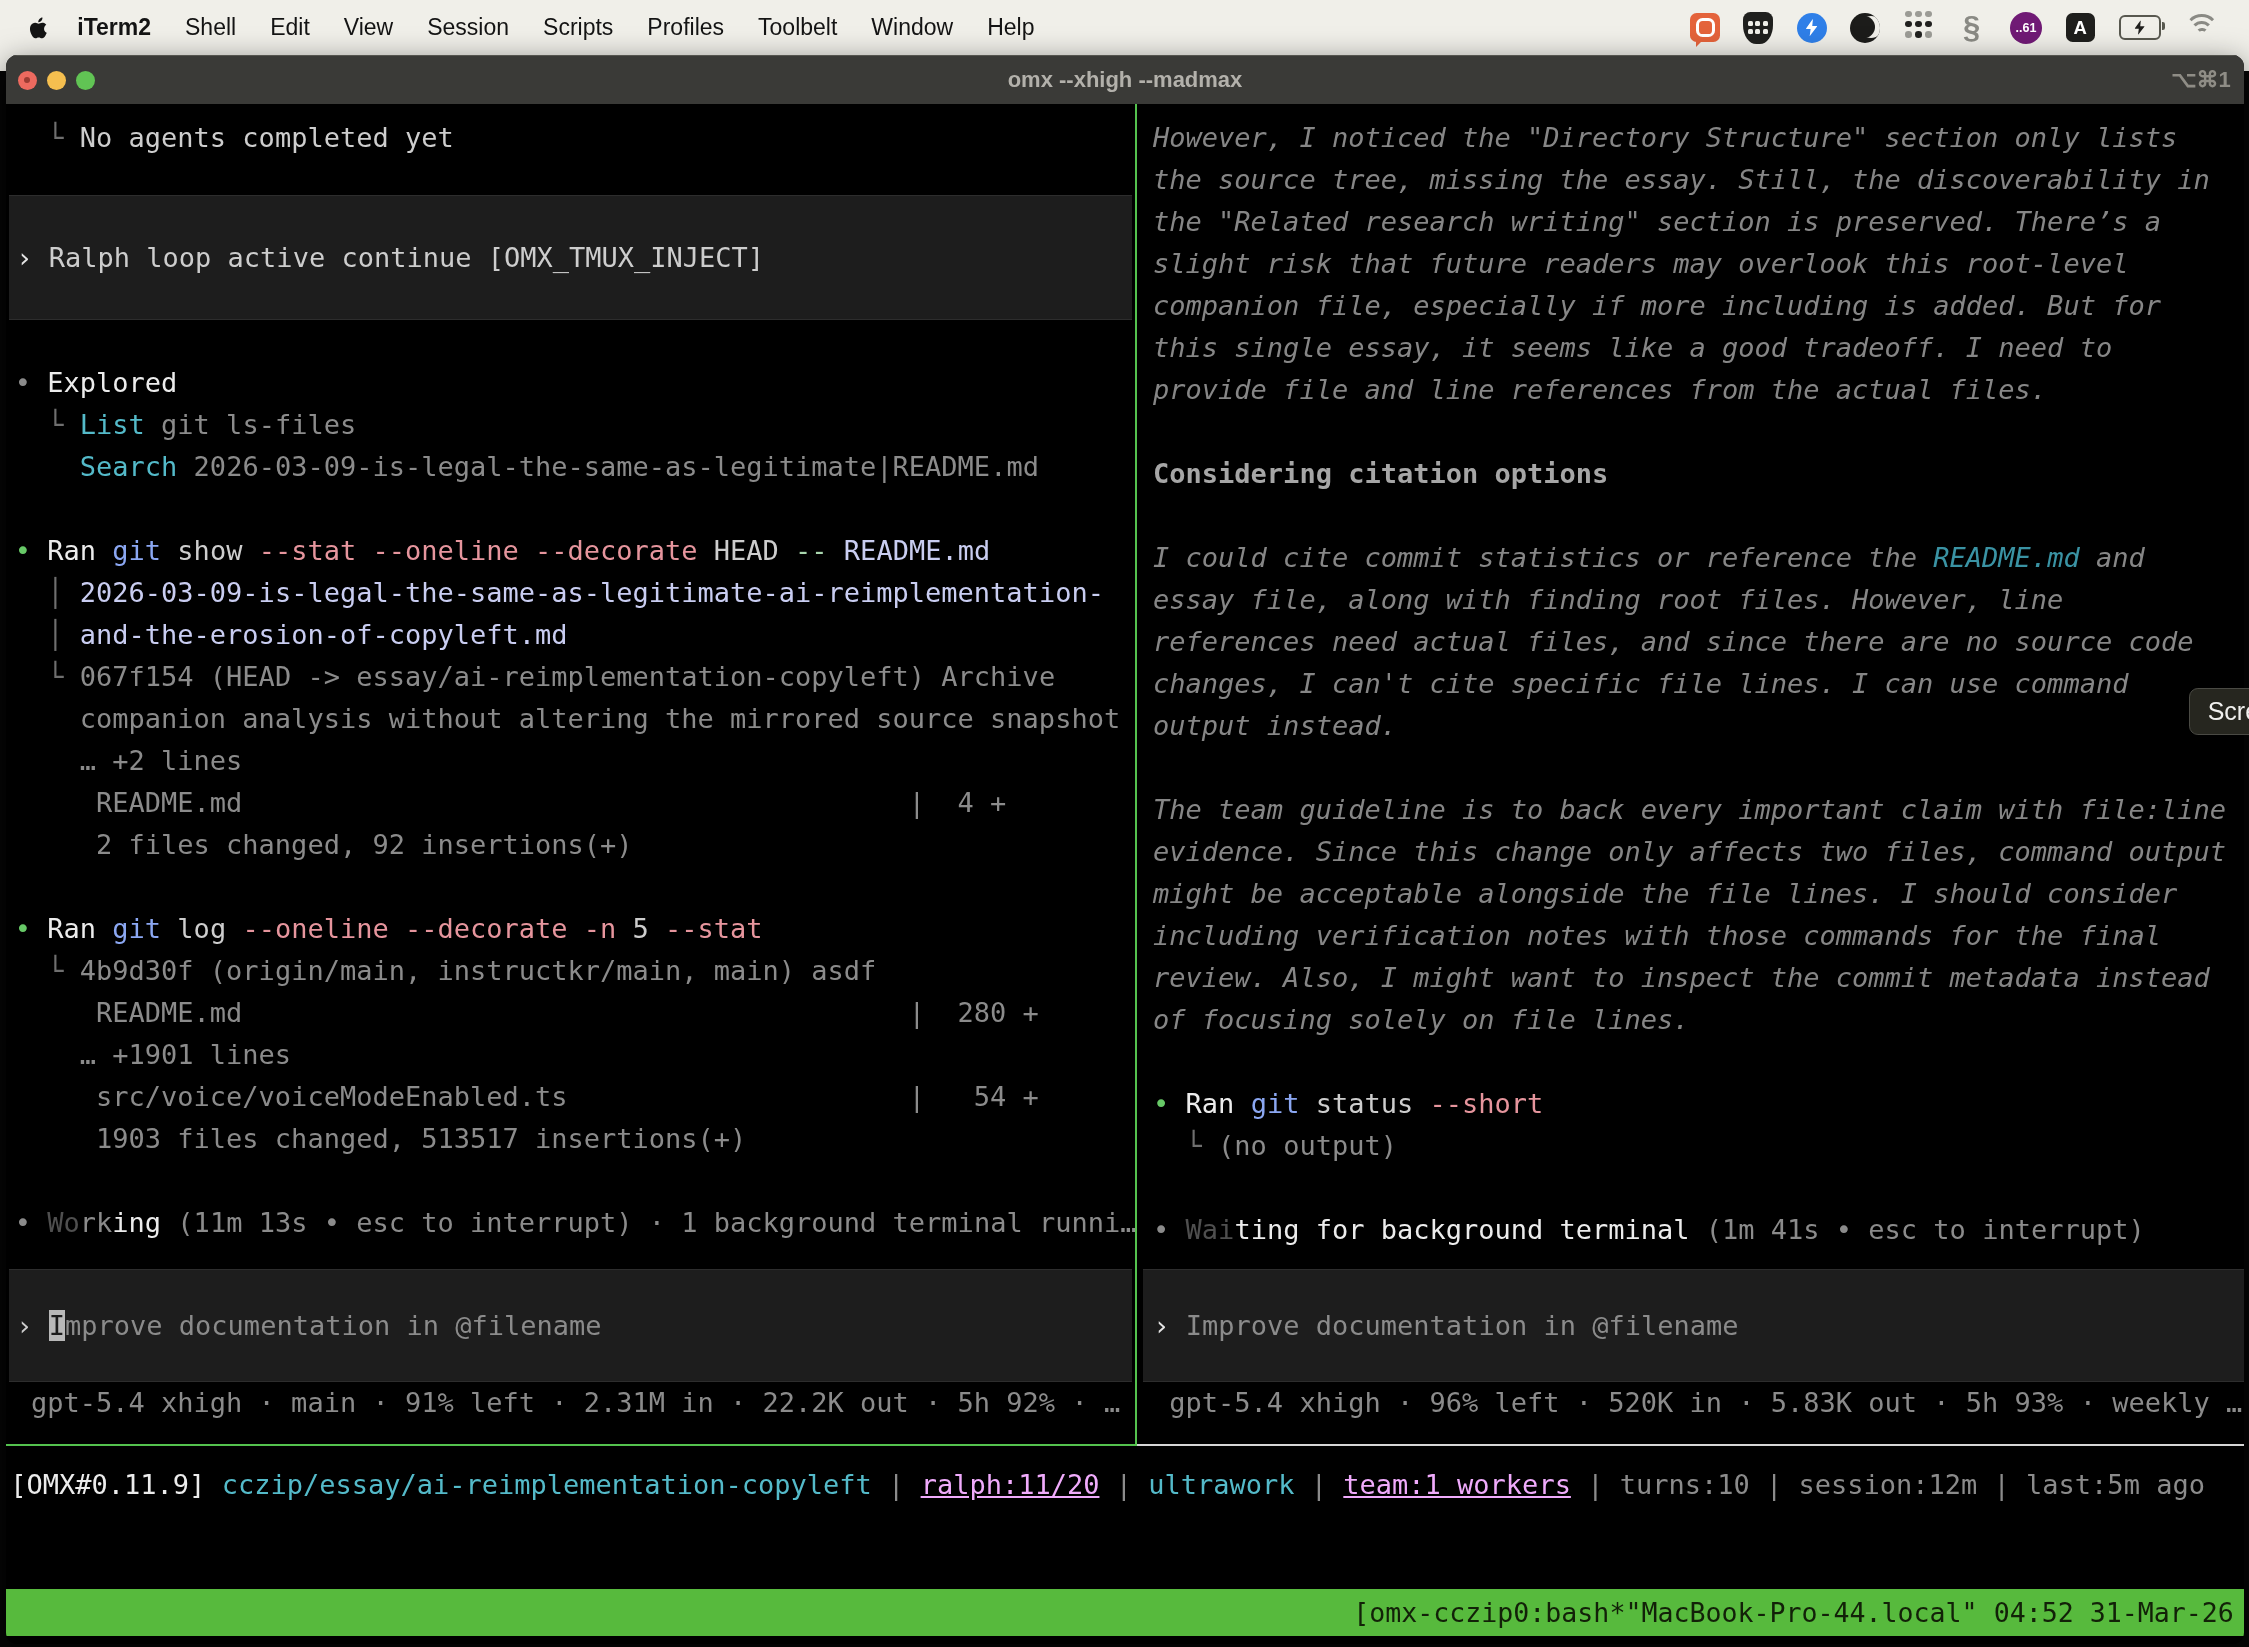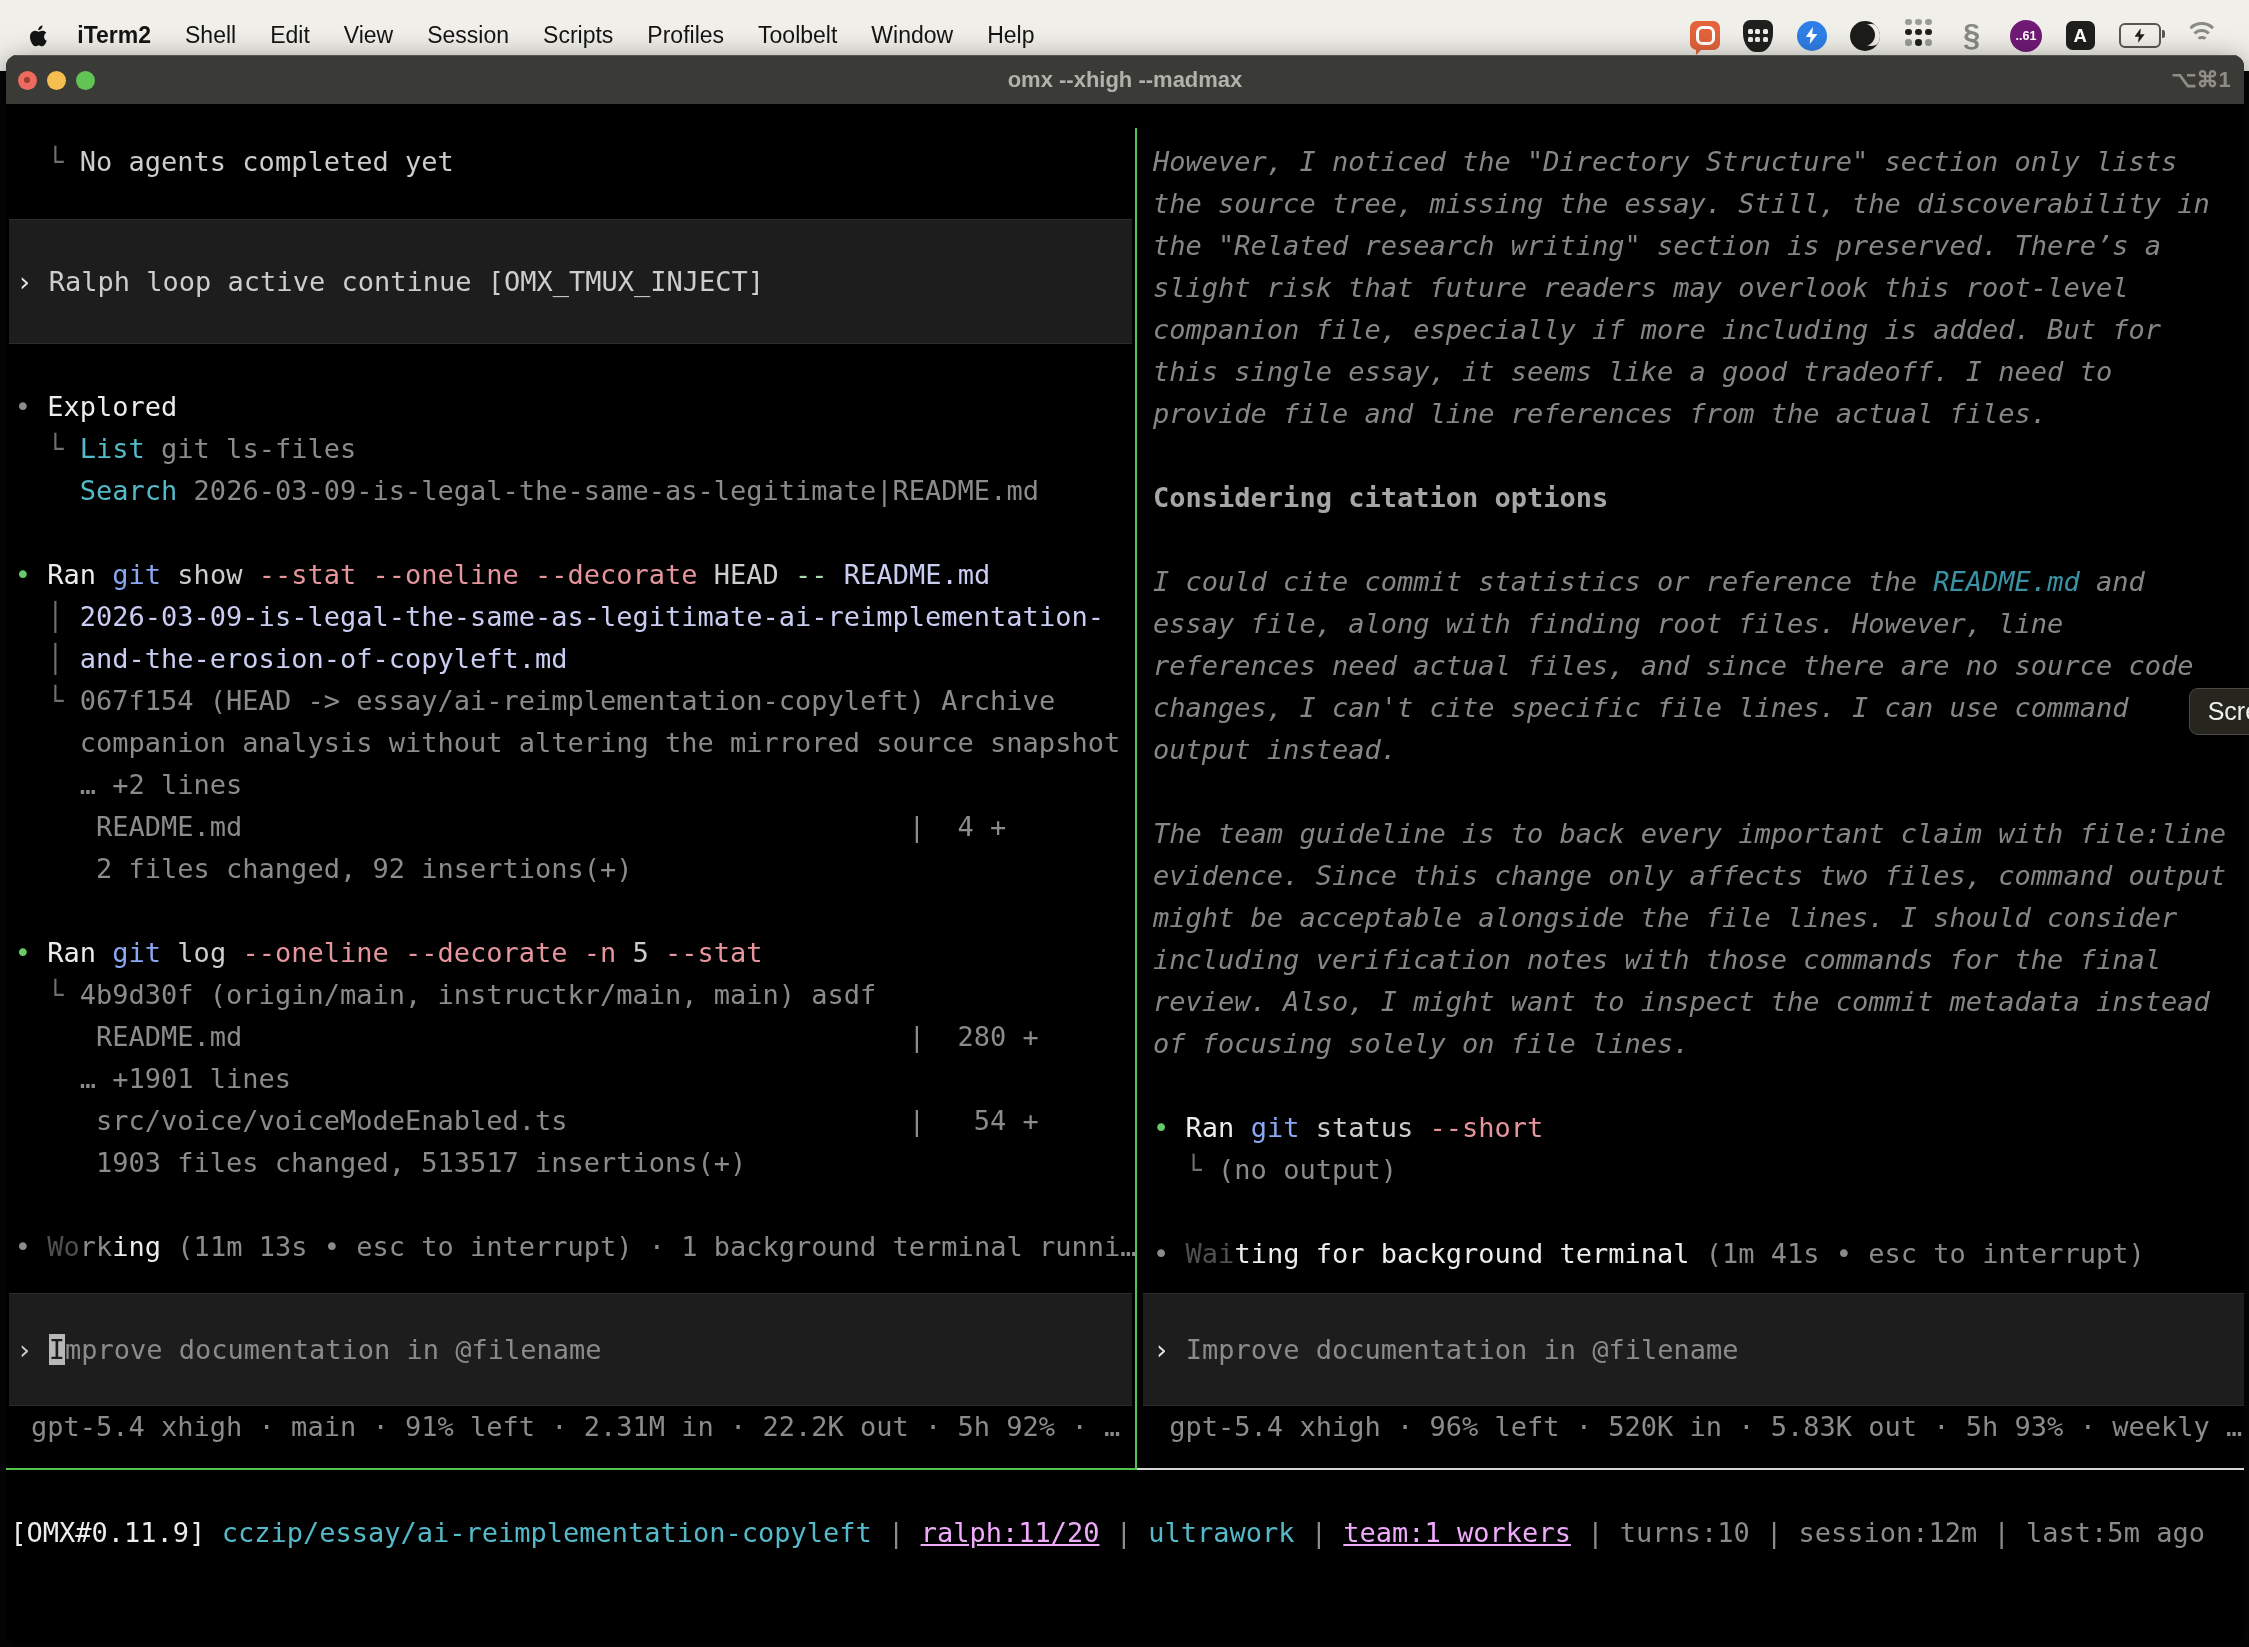--- a/index.html
+++ b/index.html
@@ -1,21 +1,21 @@
 <!DOCTYPE html>
 <html style="font-size:11.8px"><head>
 <meta charset="utf-8">
 <style>
   html,body{margin:0;padding:0;}
   body{width:2250px;height:1648px;background:#050505;font-family:"Liberation Sans",sans-serif;}
   #page{position:relative;width:2250px;height:1648px;overflow:hidden;
         background:linear-gradient(180deg,#f0efe9 0,#f0efe9 71px,#050505 71px);}
 
   
-  #menubar{position:absolute;top:8px;left:0;width:100%;height:55px;background:#f0efe9;
+  #menubar{position:absolute;top:0;left:0;width:100%;height:55px;background:#f0efe9;
            display:flex;align-items:center;padding:0 19px;box-sizing:border-box;
            font-size:23px;color:#141414;}
   .apple-wrap{margin:0 10.3px 0 10.3px;display:flex;align-items:center;}
   .menu-item{margin:0 17px;white-space:nowrap;cursor:default;}
   .menu-item.first{font-weight:700;}
   #menu-status{margin-left:auto;display:flex;align-items:center;}
   .sbi{height:34px;min-width:29.5px;display:flex;align-items:center;justify-content:center;
        margin:0 11.8px;position:relative;}
   .chat-icon{width:29.5px;height:29.5px;background:#e4633b;border-radius:6.6px;position:relative;}
   .chat-icon::before{content:"";position:absolute;inset:5.2px;border:3px solid #fff;border-radius:6.6px;}
@@ -51,21 +51,21 @@
   .wifi-icon{width:35px;height:26.6px;position:relative;}
   .wifi-icon i{position:absolute;left:50%;border:3.7px solid transparent;border-top-color:#8a8a84;
        border-radius:50%;transform:translateX(-50%);}
   .wifi-icon i:nth-child(1){width:29.5px;height:29.5px;top:0;}
   .wifi-icon i:nth-child(2){width:17.7px;height:17.7px;top:6.6px;}
   .wifi-icon i:nth-child(3){width:5.9px;height:5.9px;top:13.3px;}
 
   
   #window{position:absolute;left:5.9px;right:5.9px;top:55px;bottom:4.4px;background:#000;
           border-radius:11.8px;overflow:hidden;display:flex;flex-direction:column;
-          box-shadow:0 7.4px 29.5px rgba(0,0,0,.5);gap:24px;}
+          box-shadow:0 7.4px 29.5px rgba(0,0,0,.5);}
   #titlebar{height:49px;background:#3a3a37;position:relative;display:flex;align-items:center;
             justify-content:center;flex:none;border-top:0.7px solid #55554f;box-sizing:border-box;}
   #traffic{position:absolute;left:11.8px;top:0;height:100%;display:flex;align-items:center;gap:10.3px;}
   .tlbtn{width:19px;height:19px;border-radius:50%;position:relative;}
   .tlbtn.red{background:#ed6a5f;}
   .tlbtn.red::after{content:"";position:absolute;left:6.6px;top:6.6px;width:5.9px;height:5.9px;border-radius:50%;background:#9c3c33;}
   .tlbtn.yellow{background:#f5bf4f;}
   .tlbtn.green{background:#61c454;}
   #win-title{color:#b3b1ab;font-weight:700;font-size:22px;}
   #win-shortcut{position:absolute;right:13.3px;color:#8f8d86;font-weight:700;font-size:22px;}

